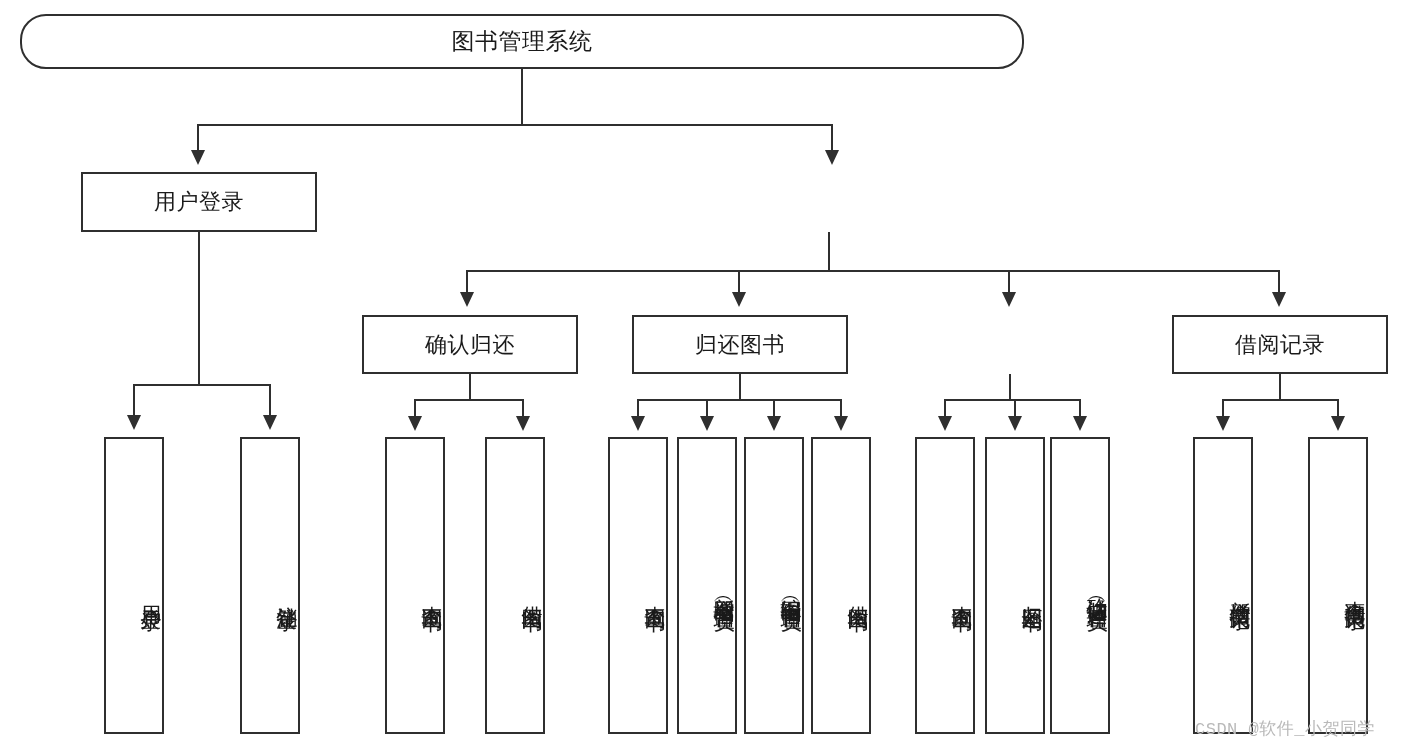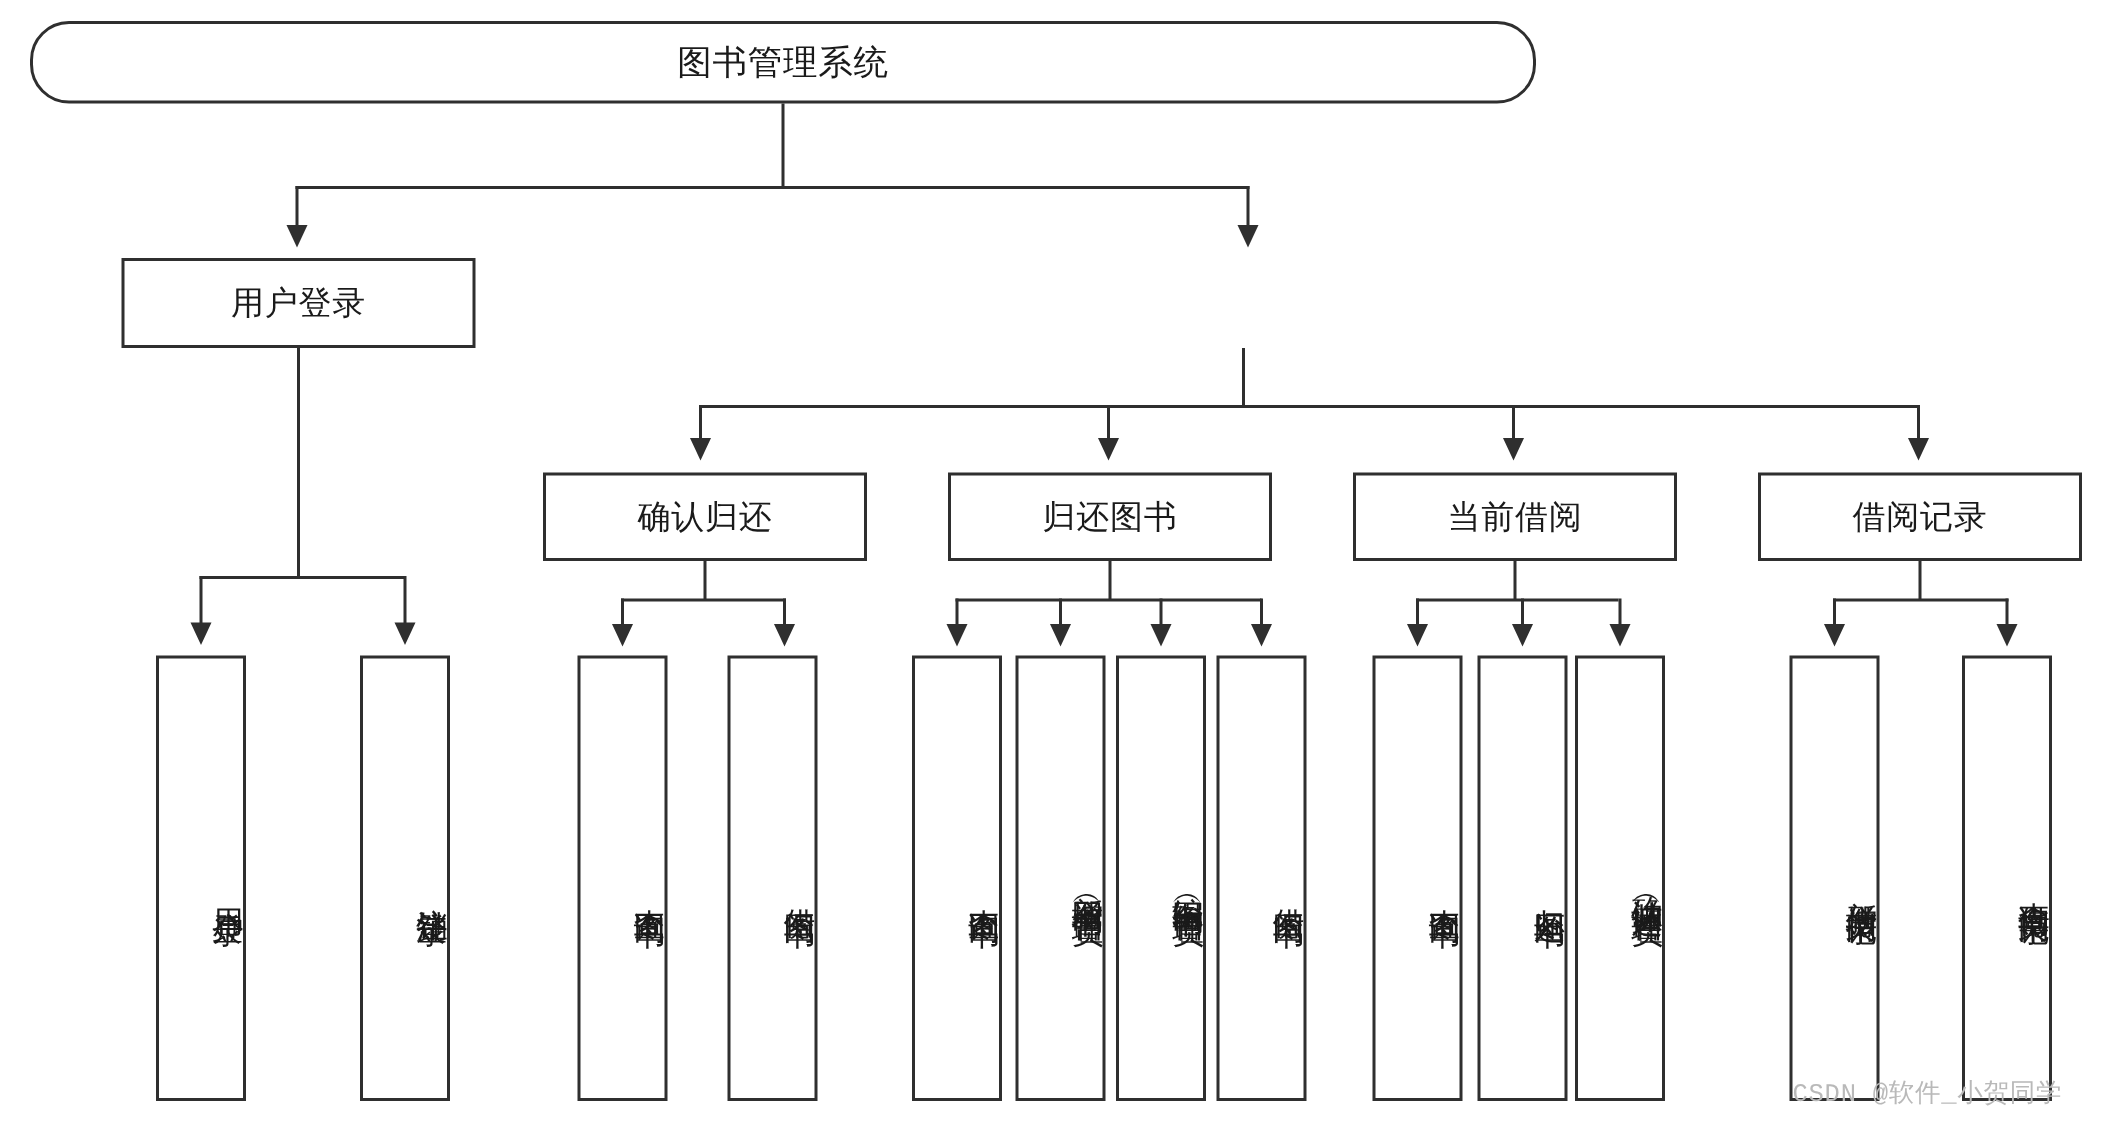--- a/index.html
+++ b/index.html
@@ -101,21 +101,20 @@
   <div class="ln v" style="left:738px;top:270px;height:23px;"></div>
   <div class="ln v" style="left:1008px;top:270px;height:23px;"></div>
   <div class="ln v" style="left:1278px;top:270px;height:23px;"></div>
   <div class="arrow" style="left:460px;top:292px;"></div>
   <div class="arrow" style="left:732px;top:292px;"></div>
   <div class="arrow" style="left:1002px;top:292px;"></div>
   <div class="arrow" style="left:1272px;top:292px;"></div>
 
   <div class="node h" style="left:362px;top:315px;width:216px;height:59px;">确认归还</div>
   <div class="node h" style="left:632px;top:315px;width:216px;height:59px;">归还图书</div>
-  <div class="node h" style="left:902px;top:315px;width:216px;height:59px;">当前借阅</div>
   <div class="node h" style="left:1172px;top:315px;width:216px;height:59px;font-family:Liberation Serif, serif;">借阅记录</div>
 
   <div class="ln v" style="left:469px;top:374px;height:26px;"></div>
   <div class="ln h" style="left:414px;top:399px;width:110px;"></div>
   <div class="ln v" style="left:414px;top:399px;height:18px;"></div>
   <div class="ln v" style="left:522px;top:399px;height:18px;"></div>
   <div class="arrow" style="left:408px;top:416px;"></div>
   <div class="arrow" style="left:516px;top:416px;"></div>
 
   <div class="ln v" style="left:739px;top:374px;height:26px;"></div>

